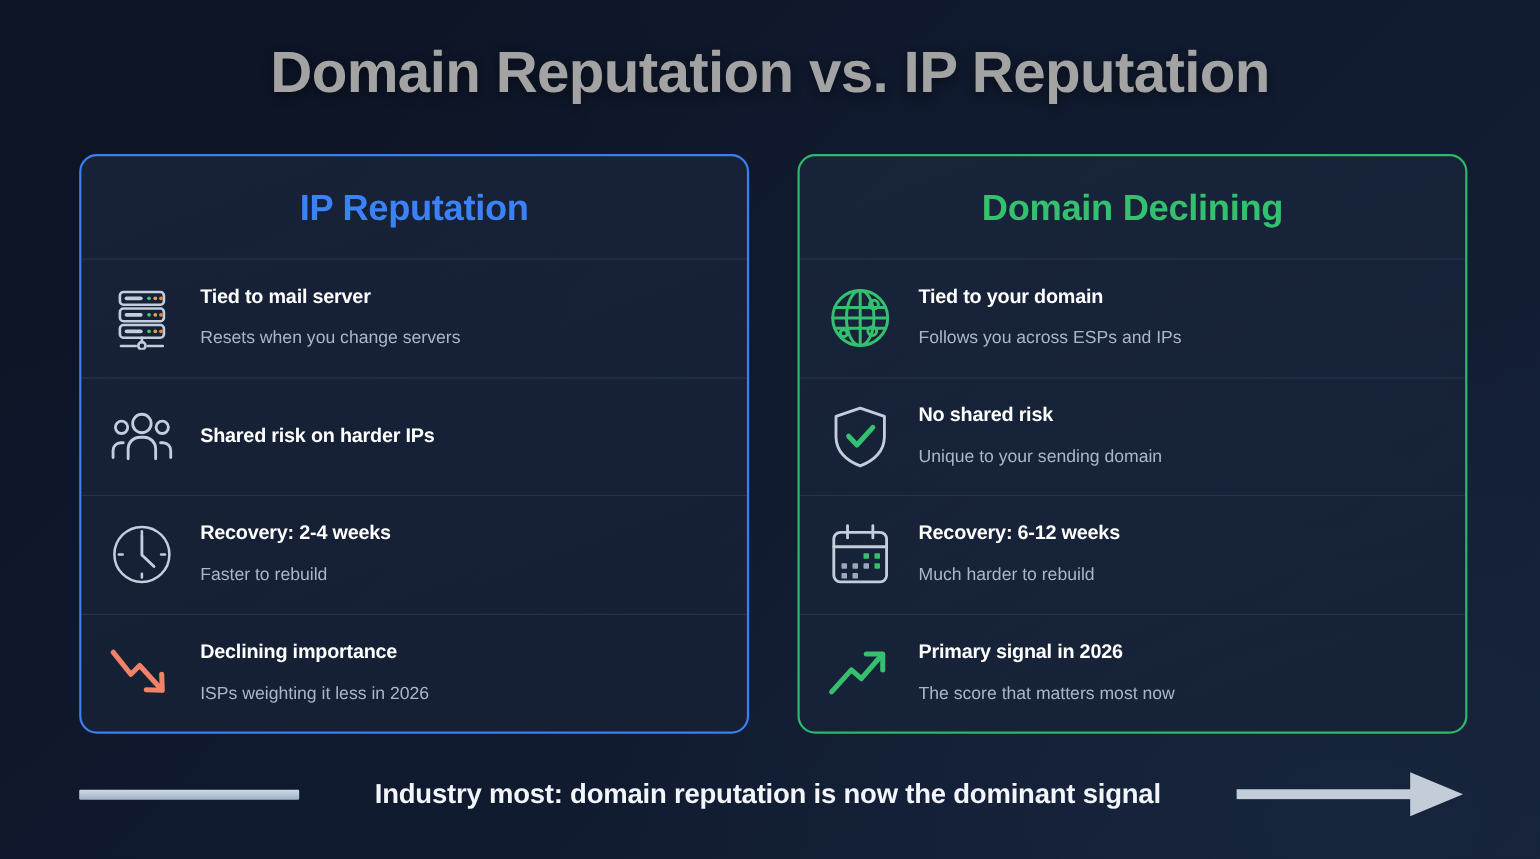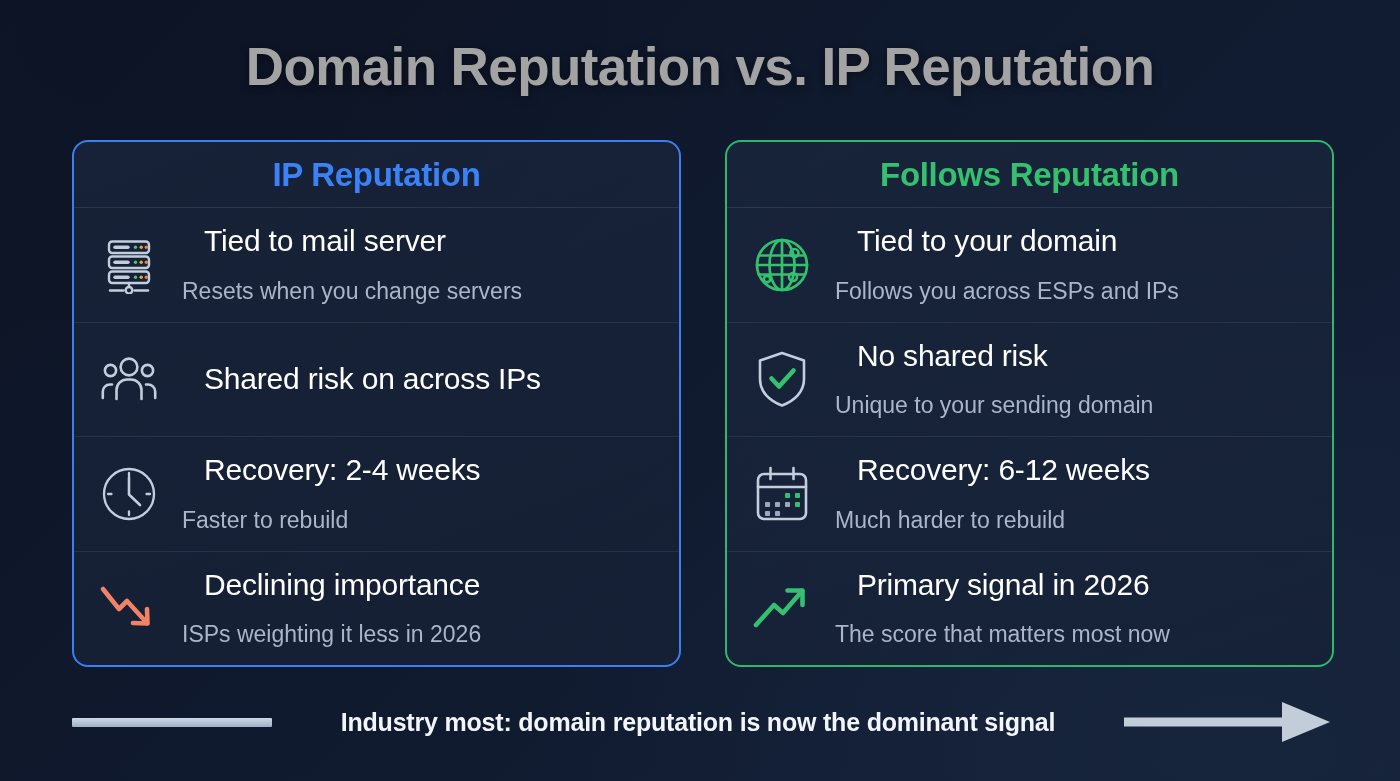--- a/index.html
+++ b/index.html
@@ -59,21 +59,21 @@
     background: linear-gradient(160deg, rgba(29,42,66,0.62) 0%, rgba(22,33,54,0.72) 100%);
     display: flex;
     flex-direction: column;
     overflow: hidden;
   }
 
   .card.ip    { border-color: #3b7ff0; }
   .card.domain{ border-color: #2fb869; }
 
   .card-header {
-    height: 66px;
+    height: 94px;
     display: flex;
     align-items: center;
     justify-content: center;
     border-bottom: 1px solid rgba(150,170,200,0.16);
     flex: 0 0 auto;
   }
 
   .card-header-text {
     font-size: 33px;
     font-weight: bold;
@@ -104,30 +104,29 @@
     height: 62px;
     display: flex;
     align-items: center;
     justify-content: center;
   }
   .row-icon svg { display: block; }
 
   .row-text { flex: 1 1 auto; min-width: 0; }
 
   .row-title {
-    font-size: 30px;
-    font-weight: normal;
+    font-size: 18px;
+    font-weight: bold;
     color: #ffffff;
     letter-spacing: -0.2px;
     line-height: 1.22;
-    margin-left: 22px;
   }
 
   .row-sub {
-    font-size: 23px;
+    font-size: 16px;
     color: #aab6c8;
     line-height: 1.3;
     margin-top: 17px;
   }
 
   
   .footer {
     position: absolute;
     left: 72px;
     top: 696px;
@@ -217,21 +216,21 @@
                 <circle cx="29" cy="13" r="8.4"></circle>
                 <circle cx="10.5" cy="16.5" r="5.6"></circle>
                 <circle cx="47.5" cy="16.5" r="5.6"></circle>
                 <path d="M16.5 45 V36 A10.5 10.5 0 0 1 27 25.5 h4 A10.5 10.5 0 0 1 41.5 36 V45"></path>
                 <path d="M2.8 44 V37.5 A7 7 0 0 1 9.8 30.5 h2.2"></path>
                 <path d="M55.2 44 V37.5 A7 7 0 0 0 48.2 30.5 H46"></path>
               </g>
             </svg>
           </div>
           <div class="row-text">
-            <div class="row-title">Shared risk on across IPs</div>
+            <div class="row-title">Shared risk on harder IPs</div>
           </div>
         </div>
 
         <div class="row">
           <div class="row-icon">
             <svg width="56" height="56" viewBox="0 0 56 56" fill="none">
               <g stroke="#c2cddd" stroke-width="2.3" stroke-linecap="round" stroke-linejoin="round">
                 <circle cx="28" cy="28" r="25"></circle>
                 <line x1="28" y1="7" x2="28" y2="10.5"></line>
                 <line x1="28" y1="45.5" x2="28" y2="49"></line>
@@ -260,21 +259,21 @@
             <div class="row-title">Declining importance</div>
             <div class="row-sub">ISPs weighting it less in 2026</div>
           </div>
         </div>
 
       </div>
     </div>
 
     <div class="card domain">
       <div class="card-header">
-        <div class="card-header-text">Follows Reputation</div>
+        <div class="card-header-text">Domain Declining</div>
       </div>
       <div class="rows">
 
         <div class="row">
           <div class="row-icon">
             <svg width="58" height="58" viewBox="0 0 58 58" fill="none">
               <g stroke="#34c06e" stroke-width="2.7" stroke-linecap="round" stroke-linejoin="round" fill="none">
                 <circle cx="29" cy="29" r="25"></circle>
                 <line x1="29" y1="4" x2="29" y2="54"></line>
                 <ellipse cx="29" cy="29" rx="12.5" ry="25"></ellipse>

